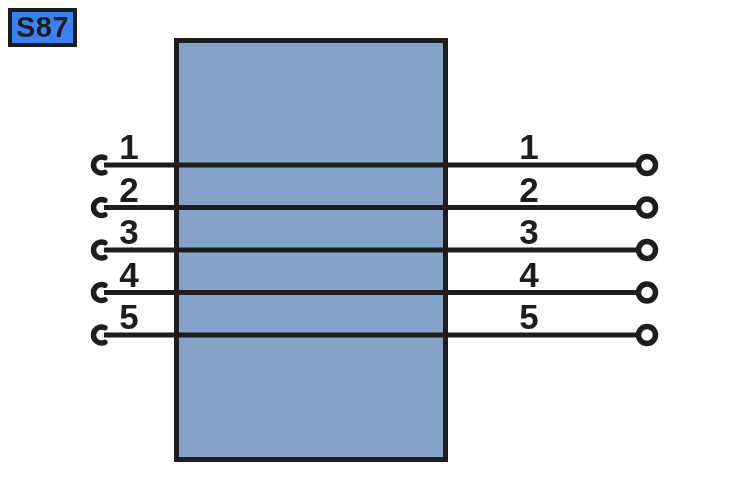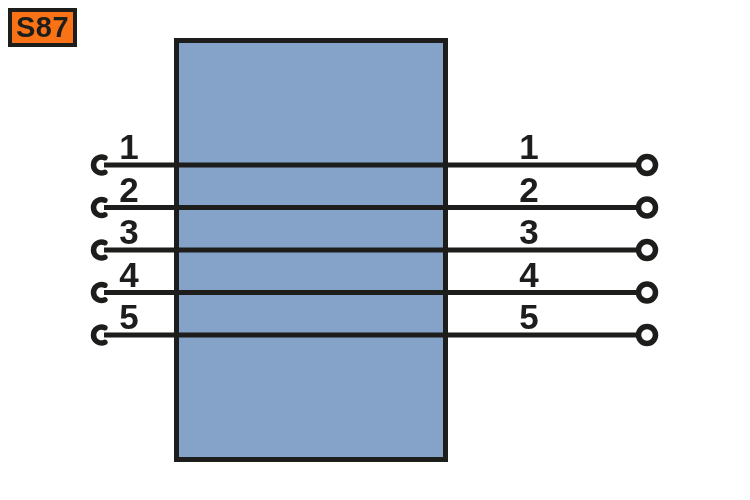--- a/index.html
+++ b/index.html
@@ -16,21 +16,21 @@
     font-family: "Liberation Sans", sans-serif;
   }
   .ref-box {
     position: absolute;
     left: 8px;
     top: 8px;
     width: 69px;
     height: 39px;
     box-sizing: border-box;
     border: 4px solid var(--stroke, #1d1d1b);
-    background: #f97316;
+    background: #3b82f6;
     display: flex;
     align-items: center;
     justify-content: center;
   }
   .ref-box span {
     font-size: 29px;
     font-weight: bold;
     color: var(--stroke, #1d1d1b);
     letter-spacing: 0.5px;
     line-height: 1;

